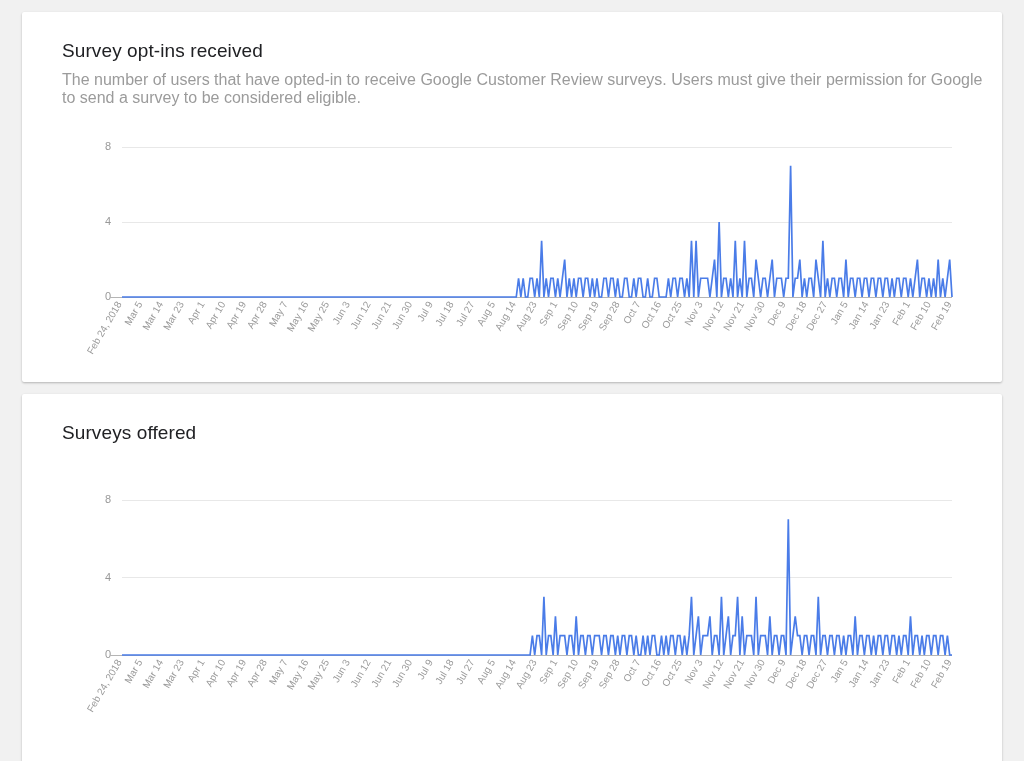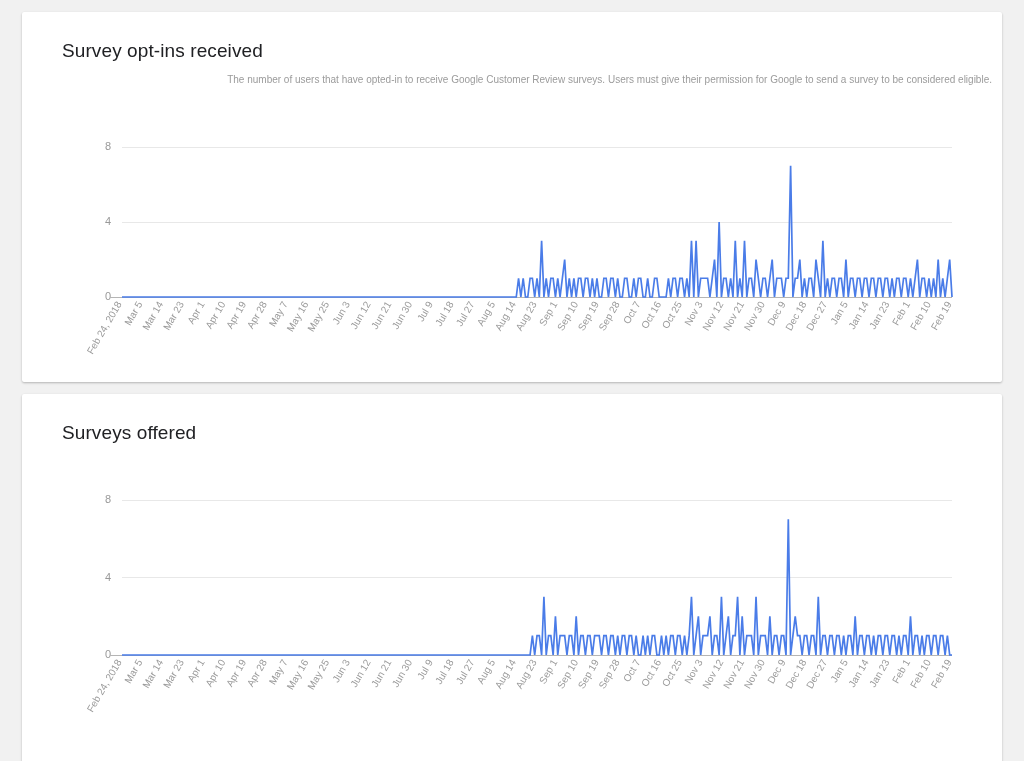--- a/index.html
+++ b/index.html
@@ -21,40 +21,40 @@
     overflow: hidden;
   }
   .card {
     position: absolute;
     left: 22px;
     width: 980px;
     background: #ffffff;
     border-radius: 2px;
     box-shadow: 0 1px 2px rgba(0,0,0,0.16), 0 1px 3px rgba(0,0,0,0.10);
   }
-  #card-1 { top: 12px;  height: 370px; text-align: right; }
+  #card-1 { top: 12px;  height: 370px; }
   #card-2 { top: 394px; height: 433px; }
 
   .card-title {
     position: absolute;
     left: 40px;
     top: 26px;
     font-size: 19px;
     line-height: 26px;
     color: #202124;
     font-weight: 400;
     letter-spacing: 0.1px;
     white-space: nowrap;
   }
   .card-subtitle {
     position: absolute;
     left: 40px;
     top: 59px;
     width: 930px;
-    font-size: 10px;
+    font-size: 16px;
     line-height: 18px;
     color: #9b9b9b;
     font-weight: 400;
   }
 
   
   .chart {
     position: absolute;
     left: 0;
     top: 0;

